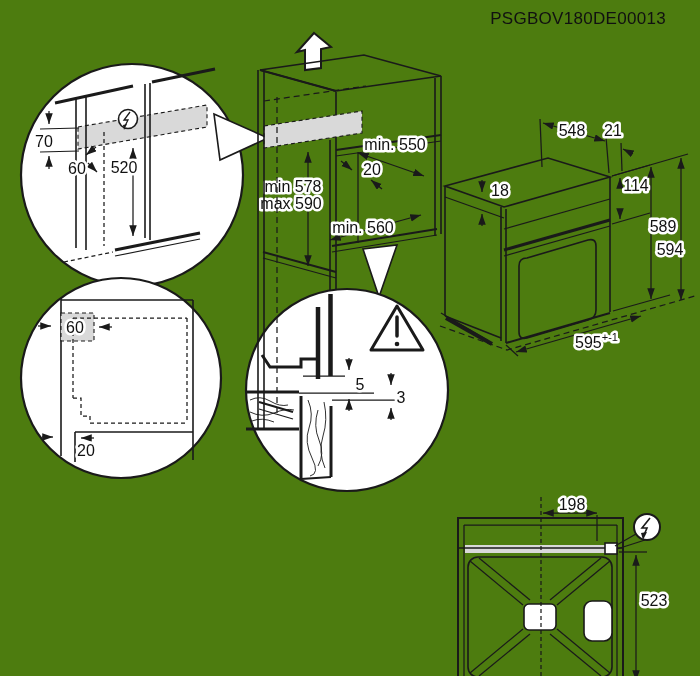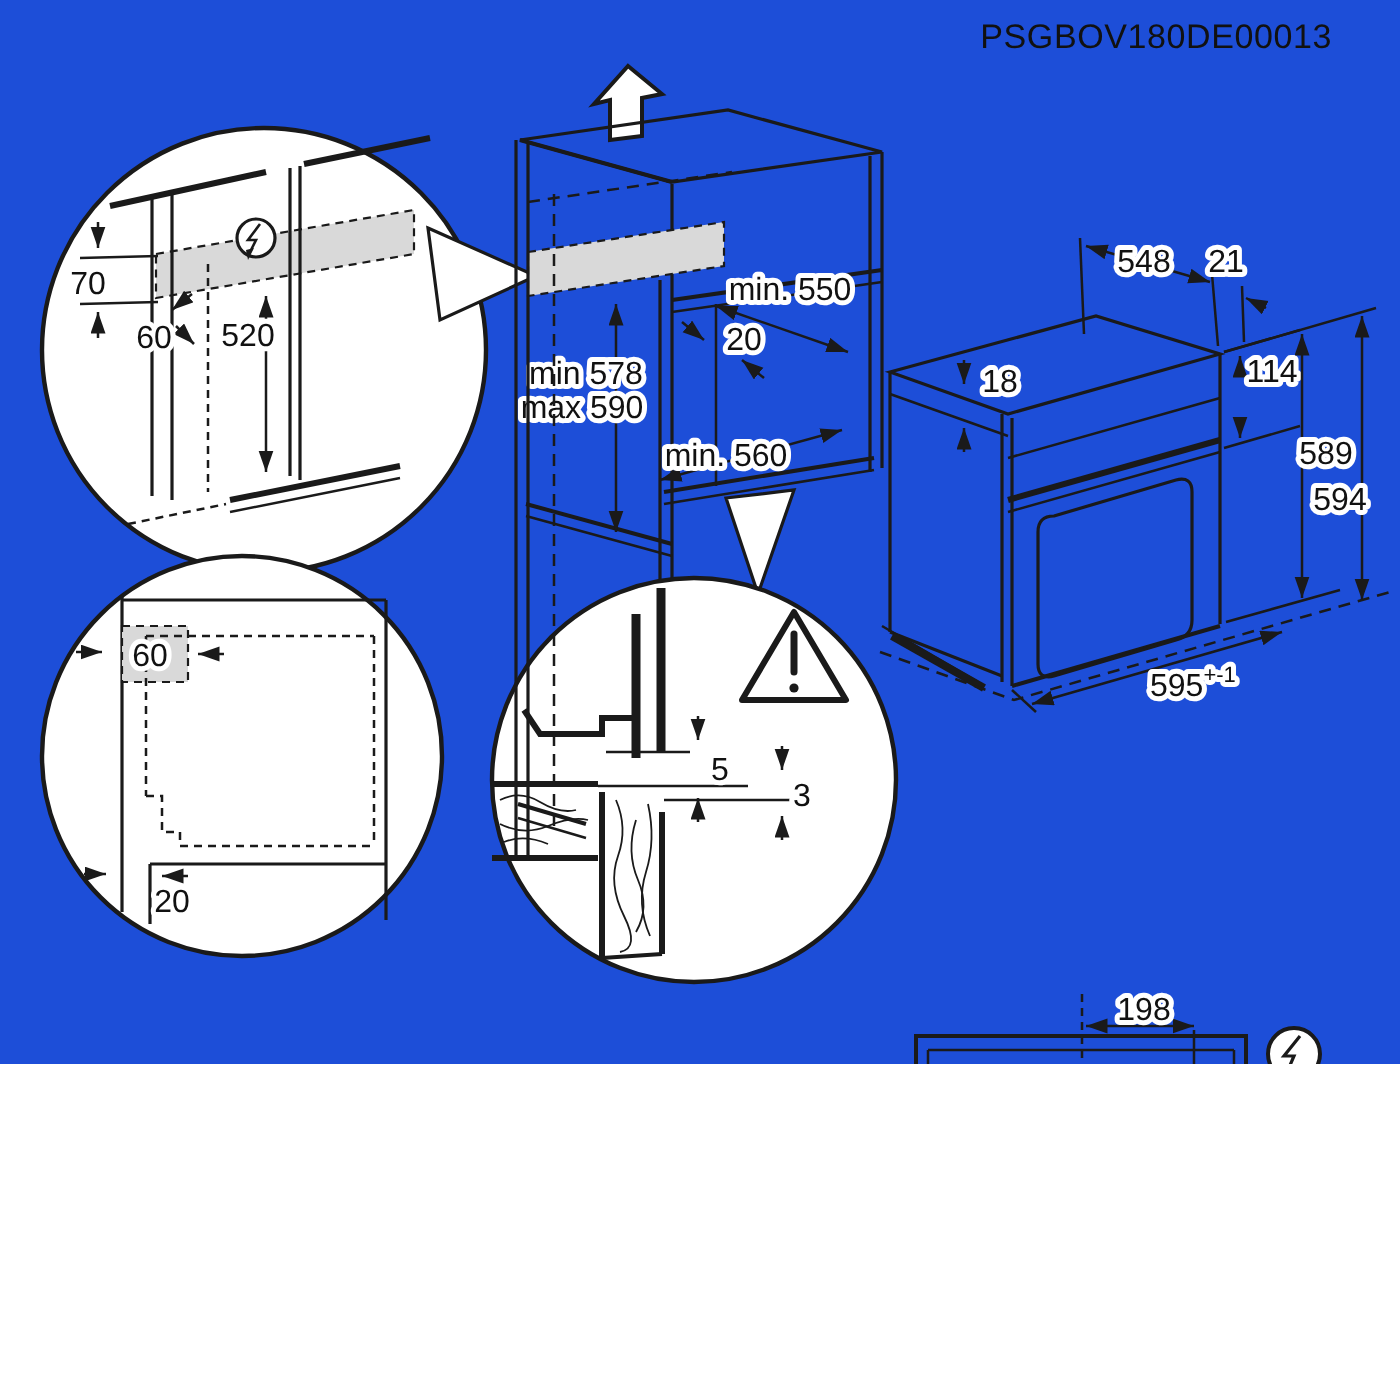--- a/index.html
+++ b/index.html
@@ -1,16 +1,16 @@
 <!DOCTYPE html>
 <html><head>
 <meta charset="utf-8">
 <style>
   html,body{margin:0;padding:0;background:#fff;}
-  .stage{position:relative;width:700px;height:532px;background:#1d4ed8;overflow:hidden;text-decoration:underline;}
+  .stage{position:relative;width:700px;height:676px;background:#4d7c0f;overflow:hidden;text-decoration:underline;}
   svg{display:block;}
   text{font-family:"Liberation Sans",sans-serif;fill:#111;}
   .ttl{font-size:17px;letter-spacing:.3px;}
   .lbl{font-size:16px;stroke:#fff;stroke-width:5px;paint-order:stroke;stroke-linejoin:round;text-anchor:middle;}
   .sup{font-size:11px;}
   .s1{fill:none;stroke:#1a1a1a;stroke-width:1.25;}
   .s15{fill:none;stroke:#1a1a1a;stroke-width:1.6;}
   .s2{fill:none;stroke:#1a1a1a;stroke-width:2;}
   .s3{fill:none;stroke:#1a1a1a;stroke-width:3;stroke-linecap:butt;}
   .s45{fill:none;stroke:#1a1a1a;stroke-width:4.5;}

